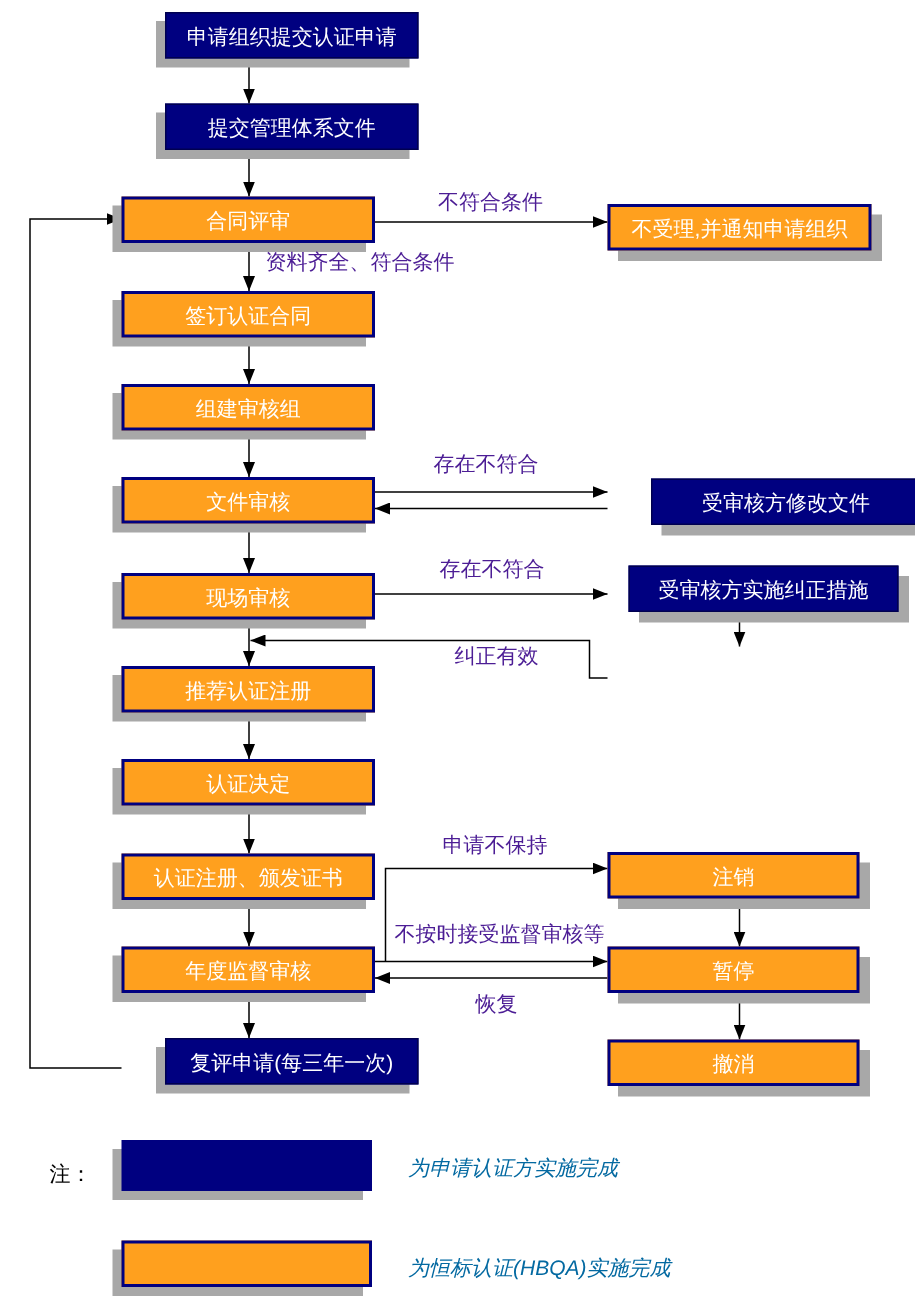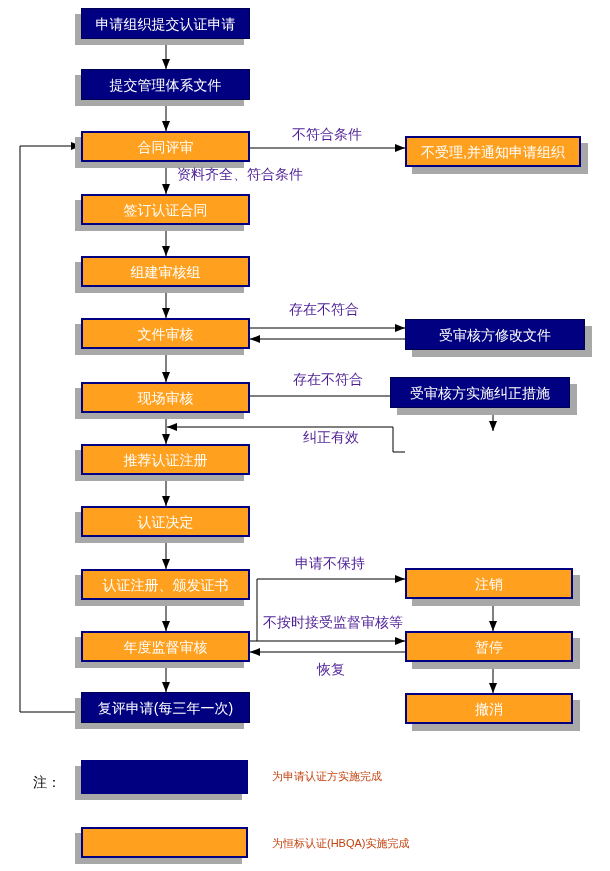--- a/index.html
+++ b/index.html
@@ -6,30 +6,30 @@
   #stage{
     position:relative;width:610px;height:871px;background:#ffffff;overflow:hidden;
     font-family:"Liberation Sans","DejaVu Sans",sans-serif;
   }
   #wires{position:absolute;left:0;top:0;pointer-events:none;}
   .node{
     position:absolute;box-sizing:border-box;
     display:flex;align-items:center;justify-content:center;
     color:#ffffff;font-size:14px;white-space:nowrap;line-height:1;
   }
-  .navy{background:#000080;border:1px solid #000050;}
+  .navy{background:#000080;border:1px solid #000050;margin-left:29px;}
   .orange{background:#FFA01E;border:2px solid #000080;}
   .sh-l{box-shadow:-6px 6px 0 #A8A8A8;}
   .sh-r{box-shadow:7px 7px 0 #A8A8A8;text-align:center;}
   .edge-label{
     position:absolute;color:#4c1d95;font-size:14px;white-space:nowrap;line-height:1;
   }
   .legend-note{position:absolute;color:#000;font-size:14px;line-height:1;}
   .legend-swatch{position:absolute;box-sizing:border-box;}
-  .legend-text{position:absolute;color:#c2410c;font-size:11px;white-space:nowrap;line-height:1.2;}
+  .legend-text{position:absolute;color:#0369a1;font-size:14px;white-space:nowrap;line-height:1.2;font-style:italic;}
 </style>
 </head>
 <body>
 
 <div id="stage">
 
   <svg id="wires" width="610" height="871" viewBox="0 0 610 871">
     <defs>
       <marker id="arw" markerWidth="10" markerHeight="8" refX="10" refY="4" orient="auto" markerUnits="userSpaceOnUse">
         <path d="M0,0 L10,4 L0,8 Z" fill="#000"></path>

